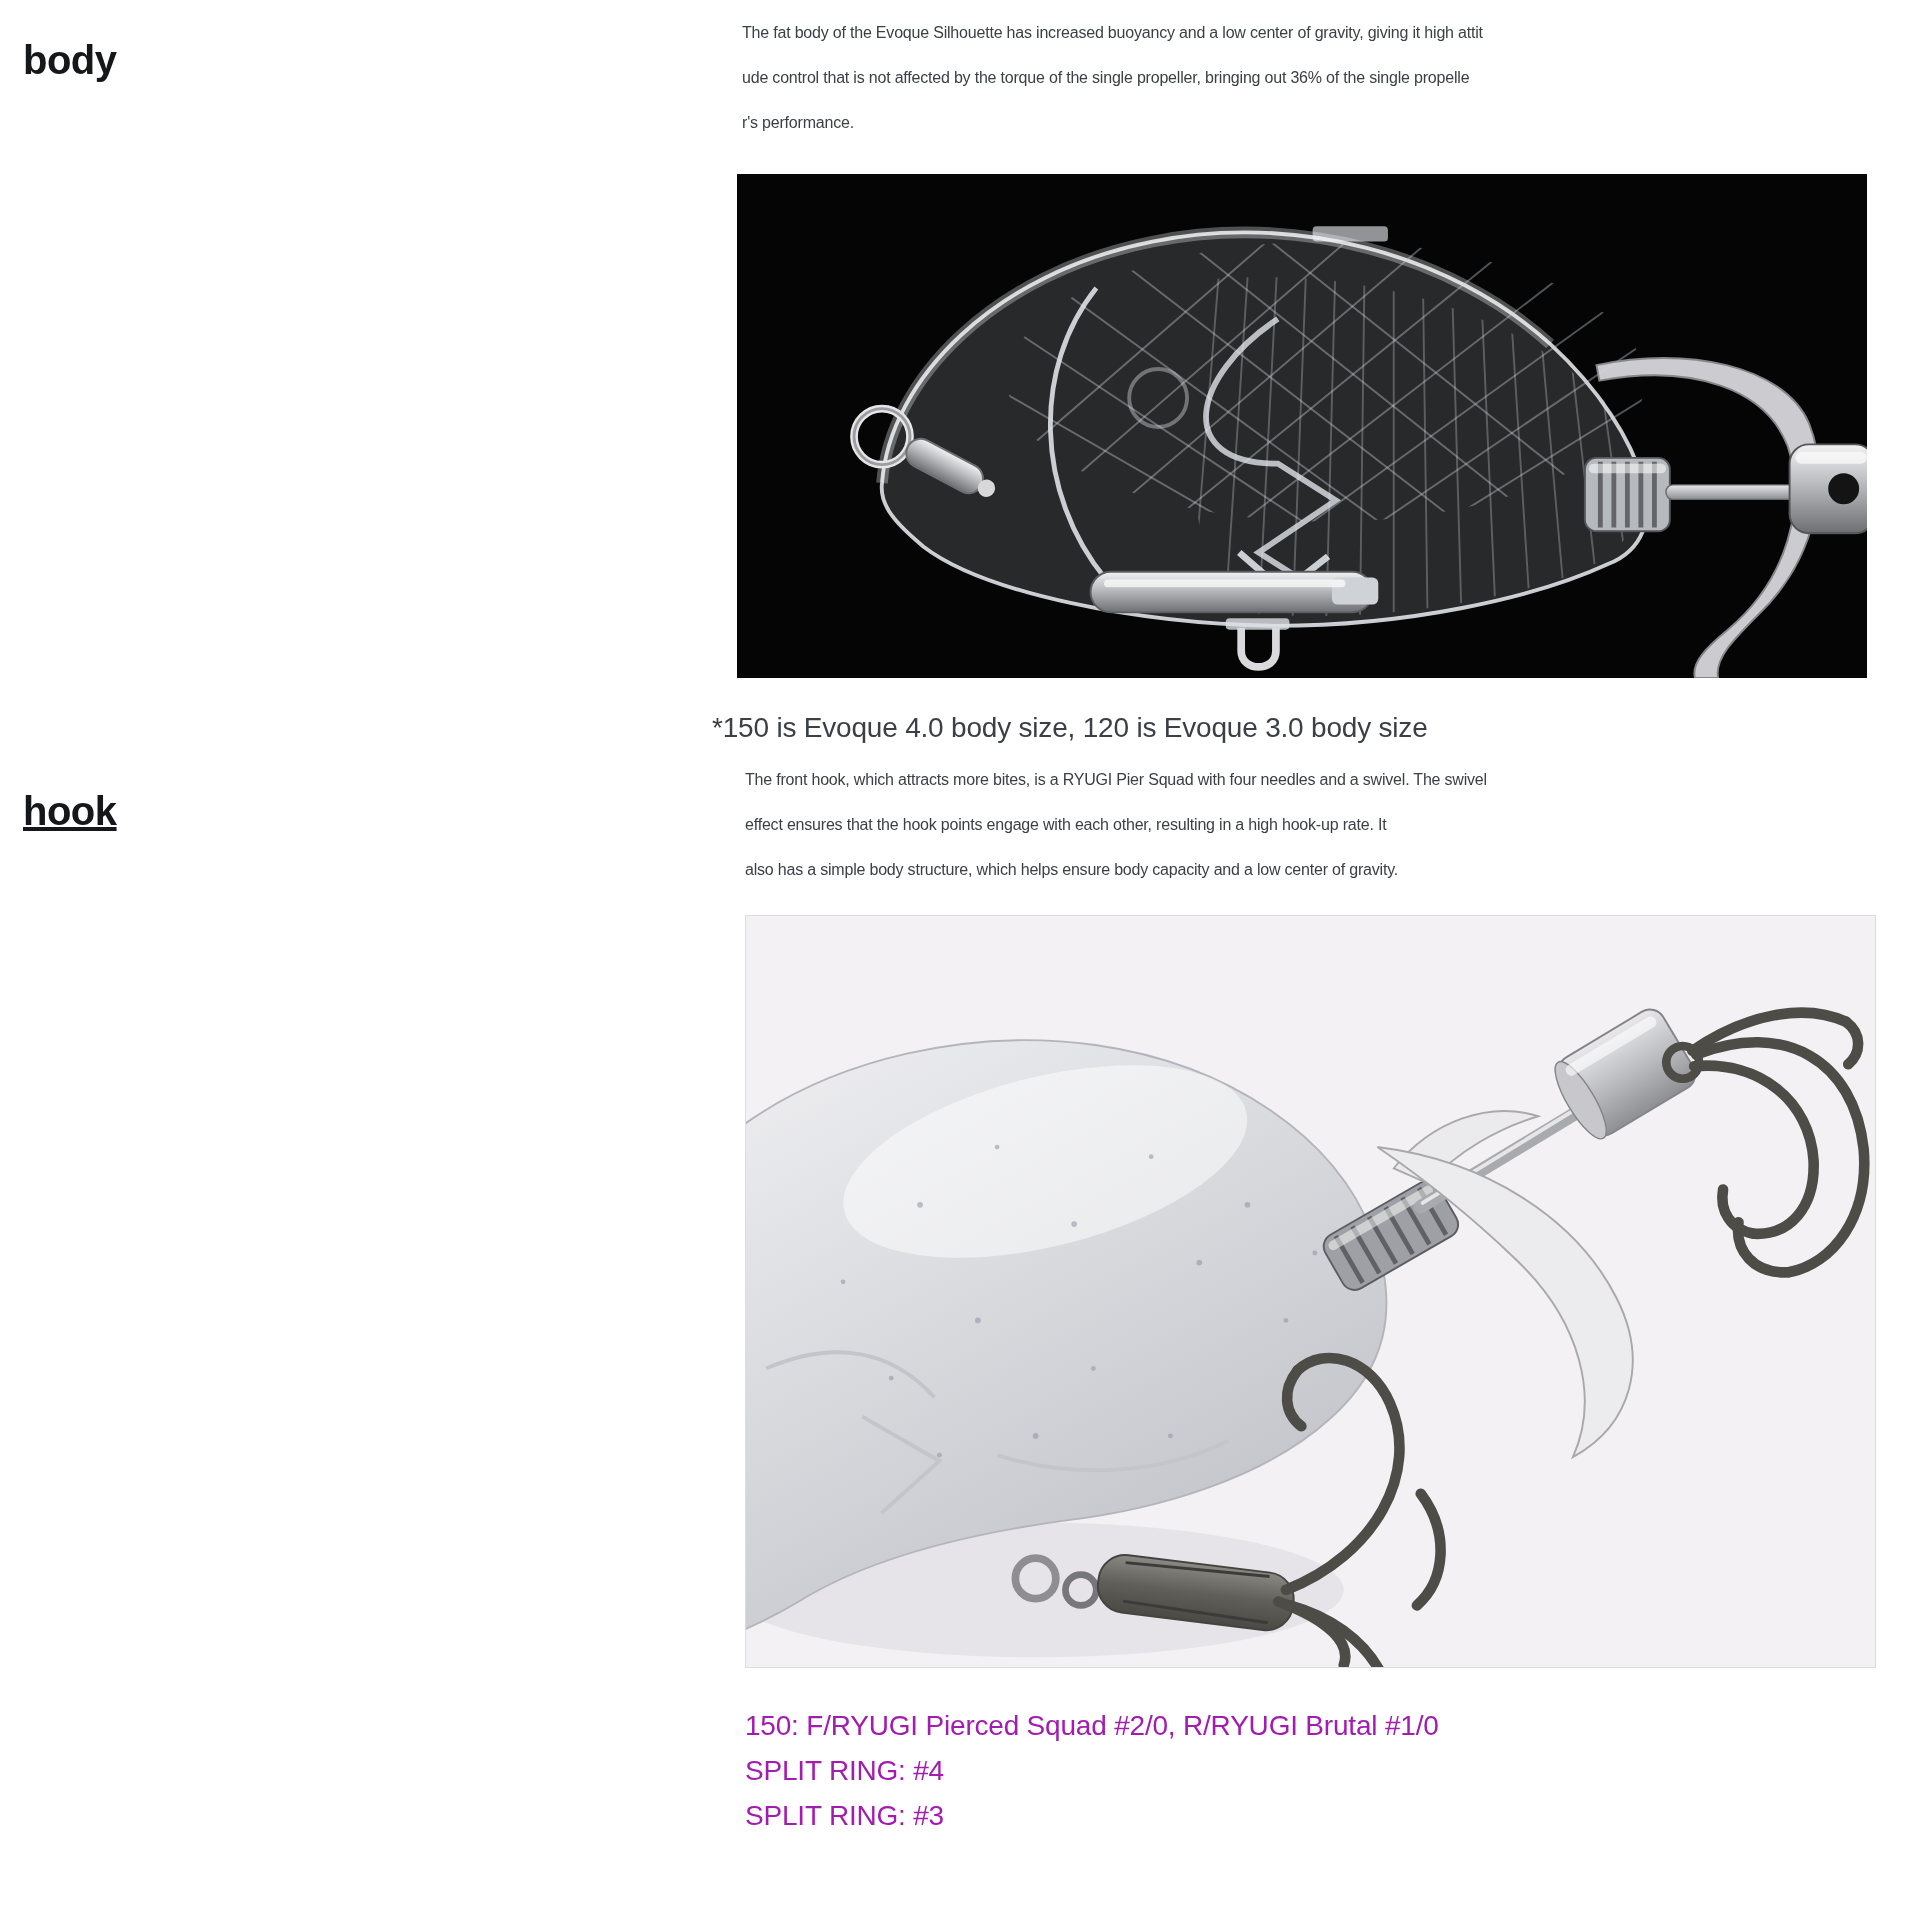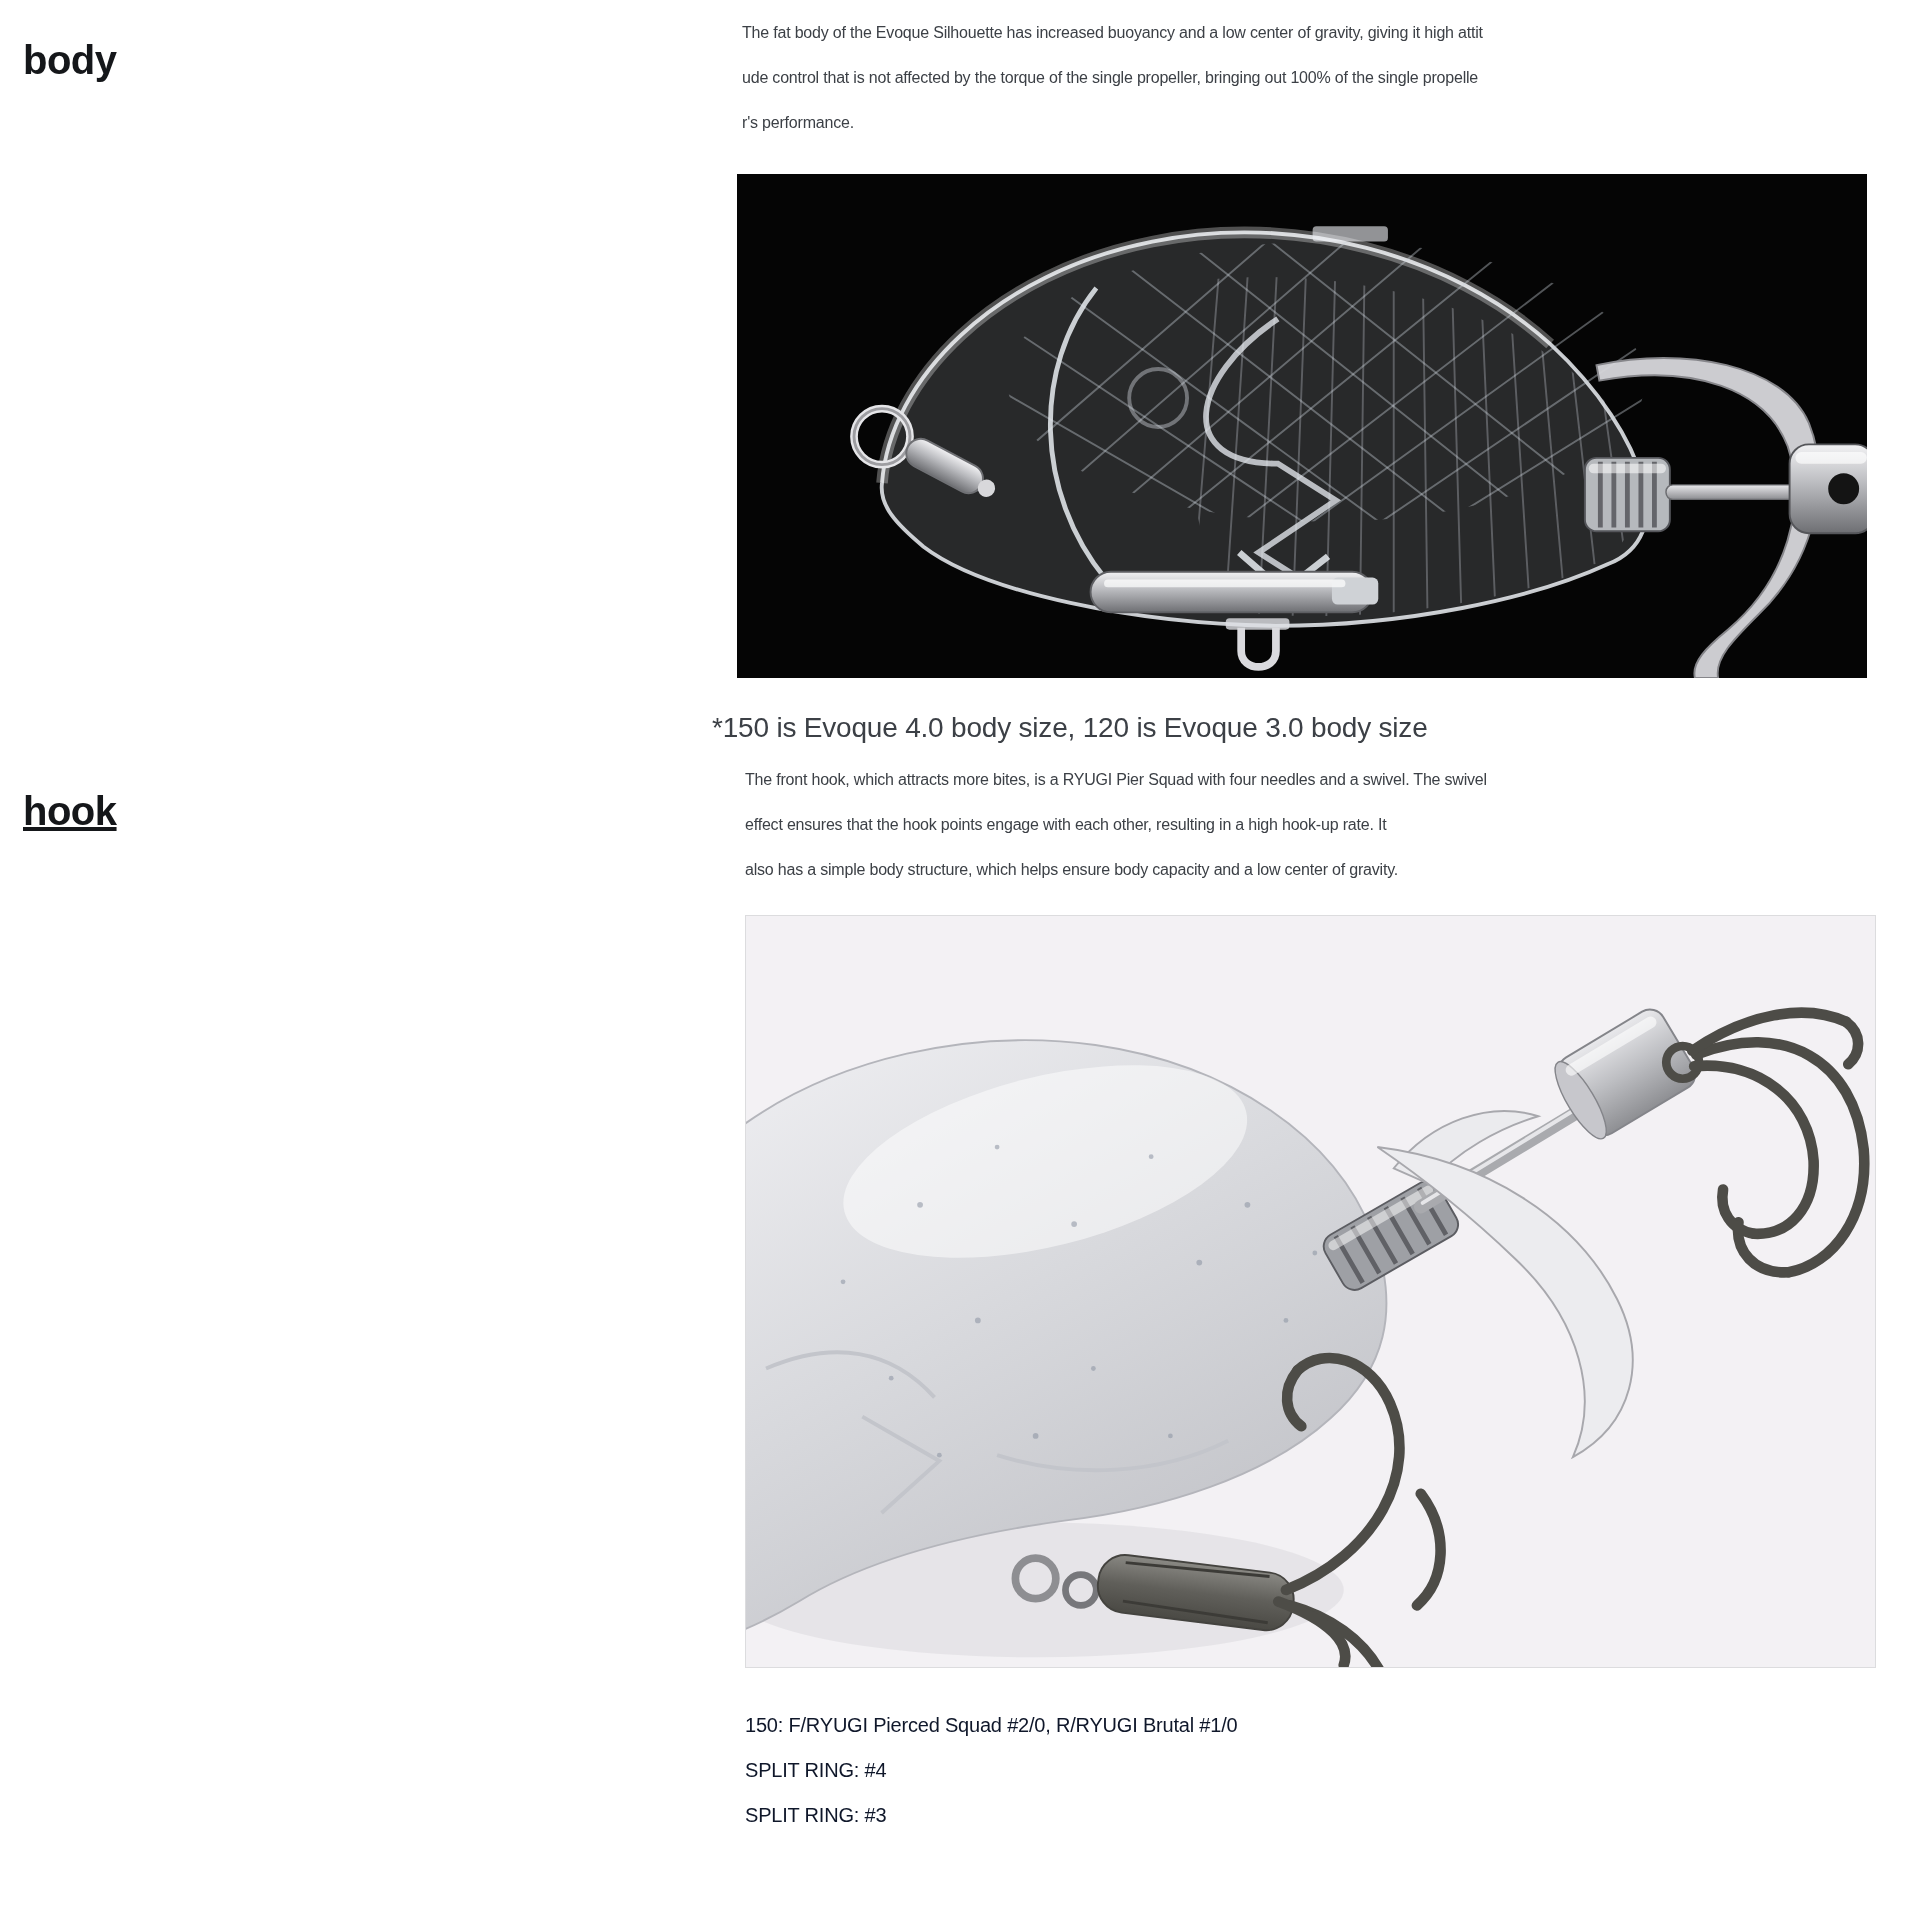--- a/index.html
+++ b/index.html
@@ -43,24 +43,24 @@
     font-size: 28px;
     letter-spacing: -0.2px;
     line-height: 45px;
     color: #3c4046;
     white-space: nowrap;
   }
   .specs {
     position: absolute;
     left: 745px;
     top: 1703px;
-    font-size: 20px;
+    font-size: 28px;
     letter-spacing: -0.2px;
     line-height: 45px;
-    color: #0f172a;
+    color: #a21caf;
   }
   .specs .tline { white-space: nowrap; height: 45px; }
   .figure-black {
     position: absolute;
     left: 737px;
     top: 174px;
     width: 1130px;
     height: 504px;
     background: #050505;
   }
@@ -78,21 +78,21 @@
 </style>
 </head>
 <body>
 
 <div class="page">
 
   <h2 class="section-heading heading-body">body</h2>
 
   <div class="para para-body">
     <div class="tline">The fat body of the Evoque Silhouette has increased buoyancy and a low center of gravity, giving it high attit</div>
-    <div class="tline">ude control that is not affected by the torque of the single propeller, bringing out 100% of the single propelle</div>
+    <div class="tline">ude control that is not affected by the torque of the single propeller, bringing out 36% of the single propelle</div>
     <div class="tline">r's performance.</div>
   </div>
 
   <figure class="figure-black" style="margin:0">
     <svg viewBox="0 0 1170 522">
       <defs>
         <linearGradient id="metal1" x1="0" y1="0" x2="0" y2="1">
           <stop offset="0" stop-color="#f2f2f4"></stop>
             <stop offset="0.45" stop-color="#b9babe"></stop>
             <stop offset="1" stop-color="#6e6f73"></stop>

